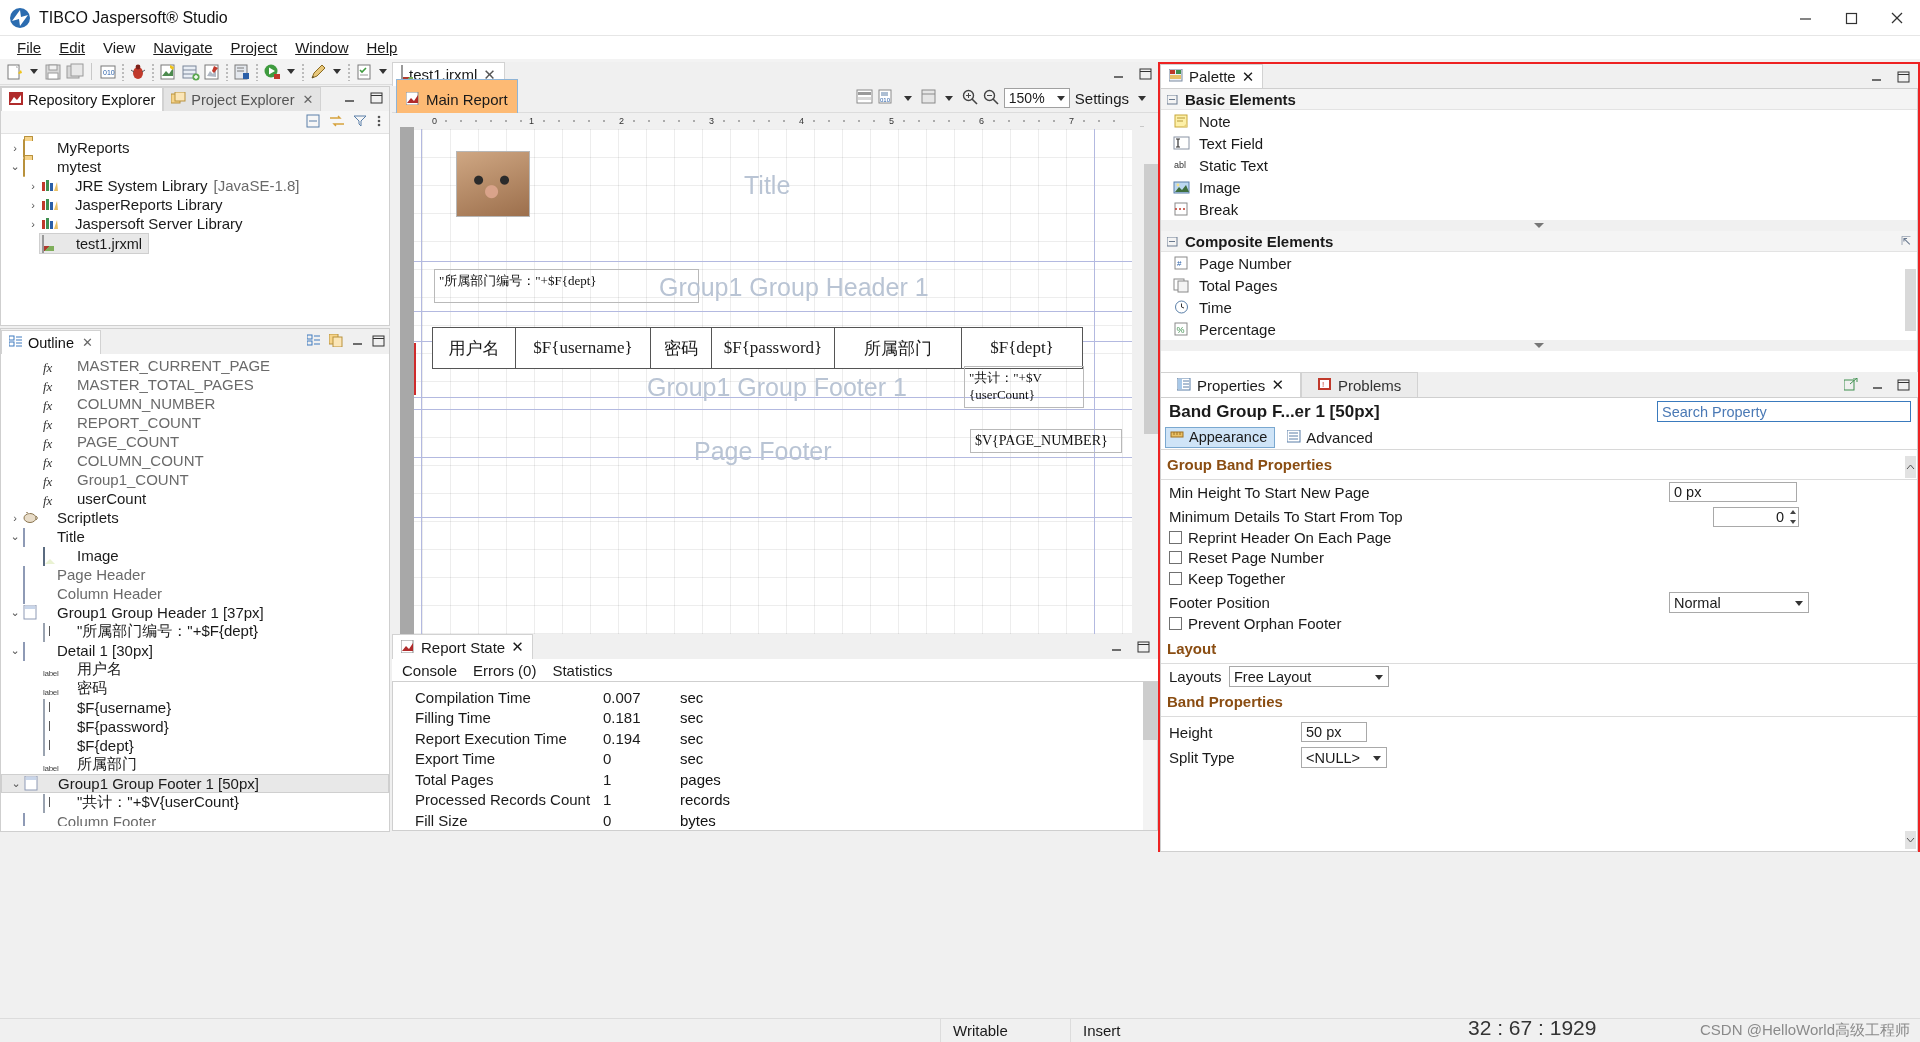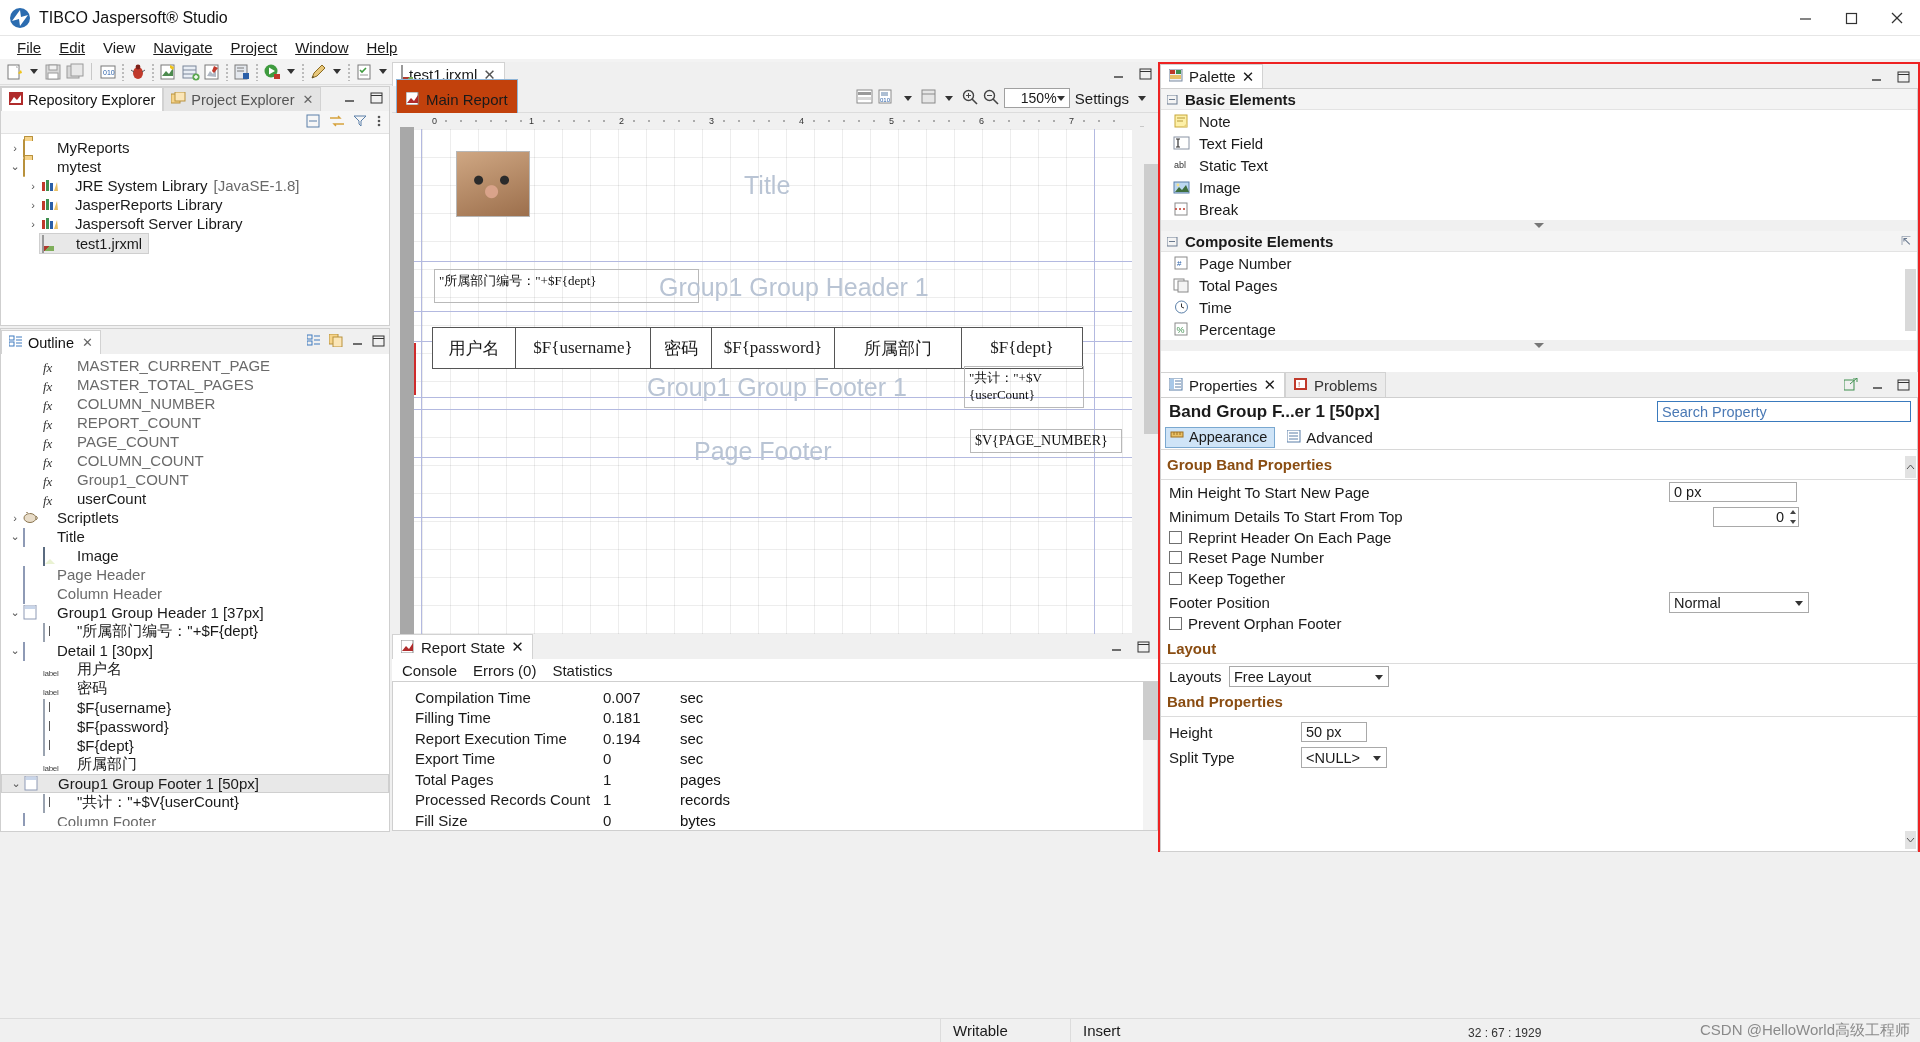--- a/index.html
+++ b/index.html
@@ -95,24 +95,24 @@
   .otree { font-size:15px; padding-top:2px; overflow:hidden; height:472px;}
 
   
   .editor { position:absolute; left:392px; top:62px; width:766px; height:770px; background:#f0f0f0; }
   .etabrow { height:24px; display:flex; align-items:flex-end; background:#f0f0f0; position:relative; }
   .etab { height:24px; background:#fff; border:1px solid #d2d2d2; border-bottom:none;
           display:flex; align-items:center; gap:6px; padding:0 8px; font-size:15px;}
   .etabmin { position:absolute; right:6px; top:4px; display:flex; gap:14px; color:#444; }
 
   .mr-row { height:27px; background:#f0f0f0; display:flex; align-items:center; padding-left:4px; border-bottom:1px solid #dcdcdc; position:relative;}
-  .mr-tab { height:40px; background:#c2410c; border:1px solid #8fb4d6; display:flex; align-items:center; gap:6px; padding:0 9px; font-size:15px;}
+  .mr-tab { height:40px; background:#fdba74; border:1px solid #8fb4d6; display:flex; align-items:center; gap:6px; padding:0 9px; font-size:15px;}
   .mr-tools { position:absolute; right:4px; top:2px; display:flex; align-items:center; gap:5px; }
   .zoomsel { height:20px; width:66px; border:1px solid #a0a0a0; background:#fff; font-size:14px;
-             display:flex; align-items:center; padding-left:16px; position:relative;}
+             display:flex; align-items:center; padding-left:4px; position:relative;}
   .zoomsel .ar{position:absolute;right:4px;top:7px;width:0;height:0;border-left:4px solid transparent;border-right:4px solid transparent;border-top:5px solid #333;}
   .settings { font-size:15px; display:flex; align-items:center; gap:5px; padding-right:4px;}
 
   .canvaswrap { position:absolute; left:0; top:51px; width:766px; height:559px; background:#f0f0f0; }
   .ruler-h { position:absolute; left:22px; top:0; right:14px; height:14px; background:#f0f0f0; border-bottom:1px solid #c8c8c8; font-size:10px; color:#444;}
   .ruler-v { position:absolute; left:0; top:14px; width:22px; bottom:14px; background:#f0f0f0; border-right:1px solid #c8c8c8;}
   .ruler-gray{position:absolute;left:8px;top:0;width:14px;bottom:0;background:#a8a8a8;}
   .page { position:absolute; left:22px; top:16px; width:718px; height:518px; background:#fff; overflow:hidden; }
   .grid { position:absolute; inset:0;
      background-image:linear-gradient(to right, rgba(0,0,0,0.07) 1px, transparent 1px),
@@ -168,21 +168,21 @@
   .pal-body{background:#fff;border:1px solid #cfcfcf;}
   .secbar{ height:21px; display:flex;align-items:center;gap:7px; padding-left:6px; background:#f4f4f4; border-bottom:1px solid #e3e3e3; font-weight:bold; font-size:15px;}
   .palitem{ height:22px; display:flex; align-items:center; gap:9px; padding-left:12px; font-size:15px;}
   .palitem .pi{ width:17px; height:16px; position:relative; flex:none;}
   .expandbar{height:11px;background:#f0f0f0;display:flex;align-items:center;justify-content:center;}
   .expandbar .chev{width:0;height:0;border-left:5px solid transparent;border-right:5px solid transparent;border-top:5px solid #777;}
   .palscroll{position:absolute;right:1px;width:11px;background:#d9d9d9;}
 
   
   .prop-head{height:25px;display:flex;align-items:flex-end;background:#f0f0f0;position:relative;}
-  .prop-tab{height:25px;display:flex;align-items:center;gap:6px;padding:0 8px;font-size:15px;background:#fff;border:1px solid #d2d2d2;border-bottom:none;}
+  .prop-tab{height:25px;display:flex;align-items:center;gap:6px;padding:0 16px;font-size:15px;background:#fff;border:1px solid #d2d2d2;border-bottom:none;}
   .prop-tab.inactive{background:#ebebeb;color:#333;}
   .prop-min{position:absolute;right:8px;top:5px;display:flex;gap:13px;color:#444;align-items:center;}
   .prop-title{height:27px;display:flex;align-items:center;background:#fff;padding-left:8px;}
   .prop-title b{font-size:17px;}
   .searchbox{height:21px;border:1px solid #3a7abd;background:#fff;color:#4a79b5;font-size:14.5px;padding-left:4px;display:flex;align-items:center;}
   .tabrow2{height:25px;display:flex;align-items:center;gap:4px;background:#fff;border-bottom:1px solid #d8d8d8;padding-left:4px;}
   .ptab2{height:21px;display:flex;align-items:center;gap:5px;padding:0 7px;font-size:15px;border:1px solid transparent;}
   .ptab2.sel{background:#cfe4f7;border:1px solid #7aa8d0;}
   .grp-title{font-weight:bold;color:#8a4d12;font-size:15px;padding:6px 0 4px 6px;}
   .prow{ display:flex; align-items:center; height:20.5px; padding-left:8px; font-size:15px;}
@@ -193,21 +193,21 @@
   .sel .ar{position:absolute;right:5px;top:8px;width:0;height:0;border-left:4px solid transparent;border-right:4px solid transparent;border-top:5px solid #333;}
   .spin{height:20px;border:1px solid #a9a9a9;background:#fff;font-size:14.5px;display:flex;align-items:center;justify-content:flex-end;padding-right:14px;position:relative;}
   .spin .up{position:absolute;right:2px;top:2px;width:0;height:0;border-left:3px solid transparent;border-right:3px solid transparent;border-bottom:4px solid #444;}
   .spin .dn{position:absolute;right:2px;bottom:2px;width:0;height:0;border-left:3px solid transparent;border-right:3px solid transparent;border-top:4px solid #444;}
   .hr{height:1px;background:#dcdcdc;margin:2px 0;}
 
   
   .statusbar{position:absolute;left:0;bottom:0;width:1920px;height:24px;background:#f0f0f0;border-top:1px solid #dcdcdc;display:flex;align-items:center;font-size:15px;}
   .sb-cell{height:24px;display:flex;align-items:center;padding-left:12px;border-left:1px solid #dcdcdc;}
   .watermark{position:absolute;right:10px;bottom:2px;font-size:15px;color:#8a8a8a;}
-  .coords{position:absolute;left:1468px;bottom:2px;font-size:12px;color:#333;}
+  .coords{position:absolute;left:1468px;bottom:2px;font-size:21px;color:#333;}
 </style>
 </head>
 <body>
 
 <div class="app">
 
   <div class="titlebar">
     <span class="logo">
       <svg width="22" height="22" viewBox="0 0 22 22">
         <circle cx="11" cy="11" r="10" fill="#2b6cb0"></circle>

